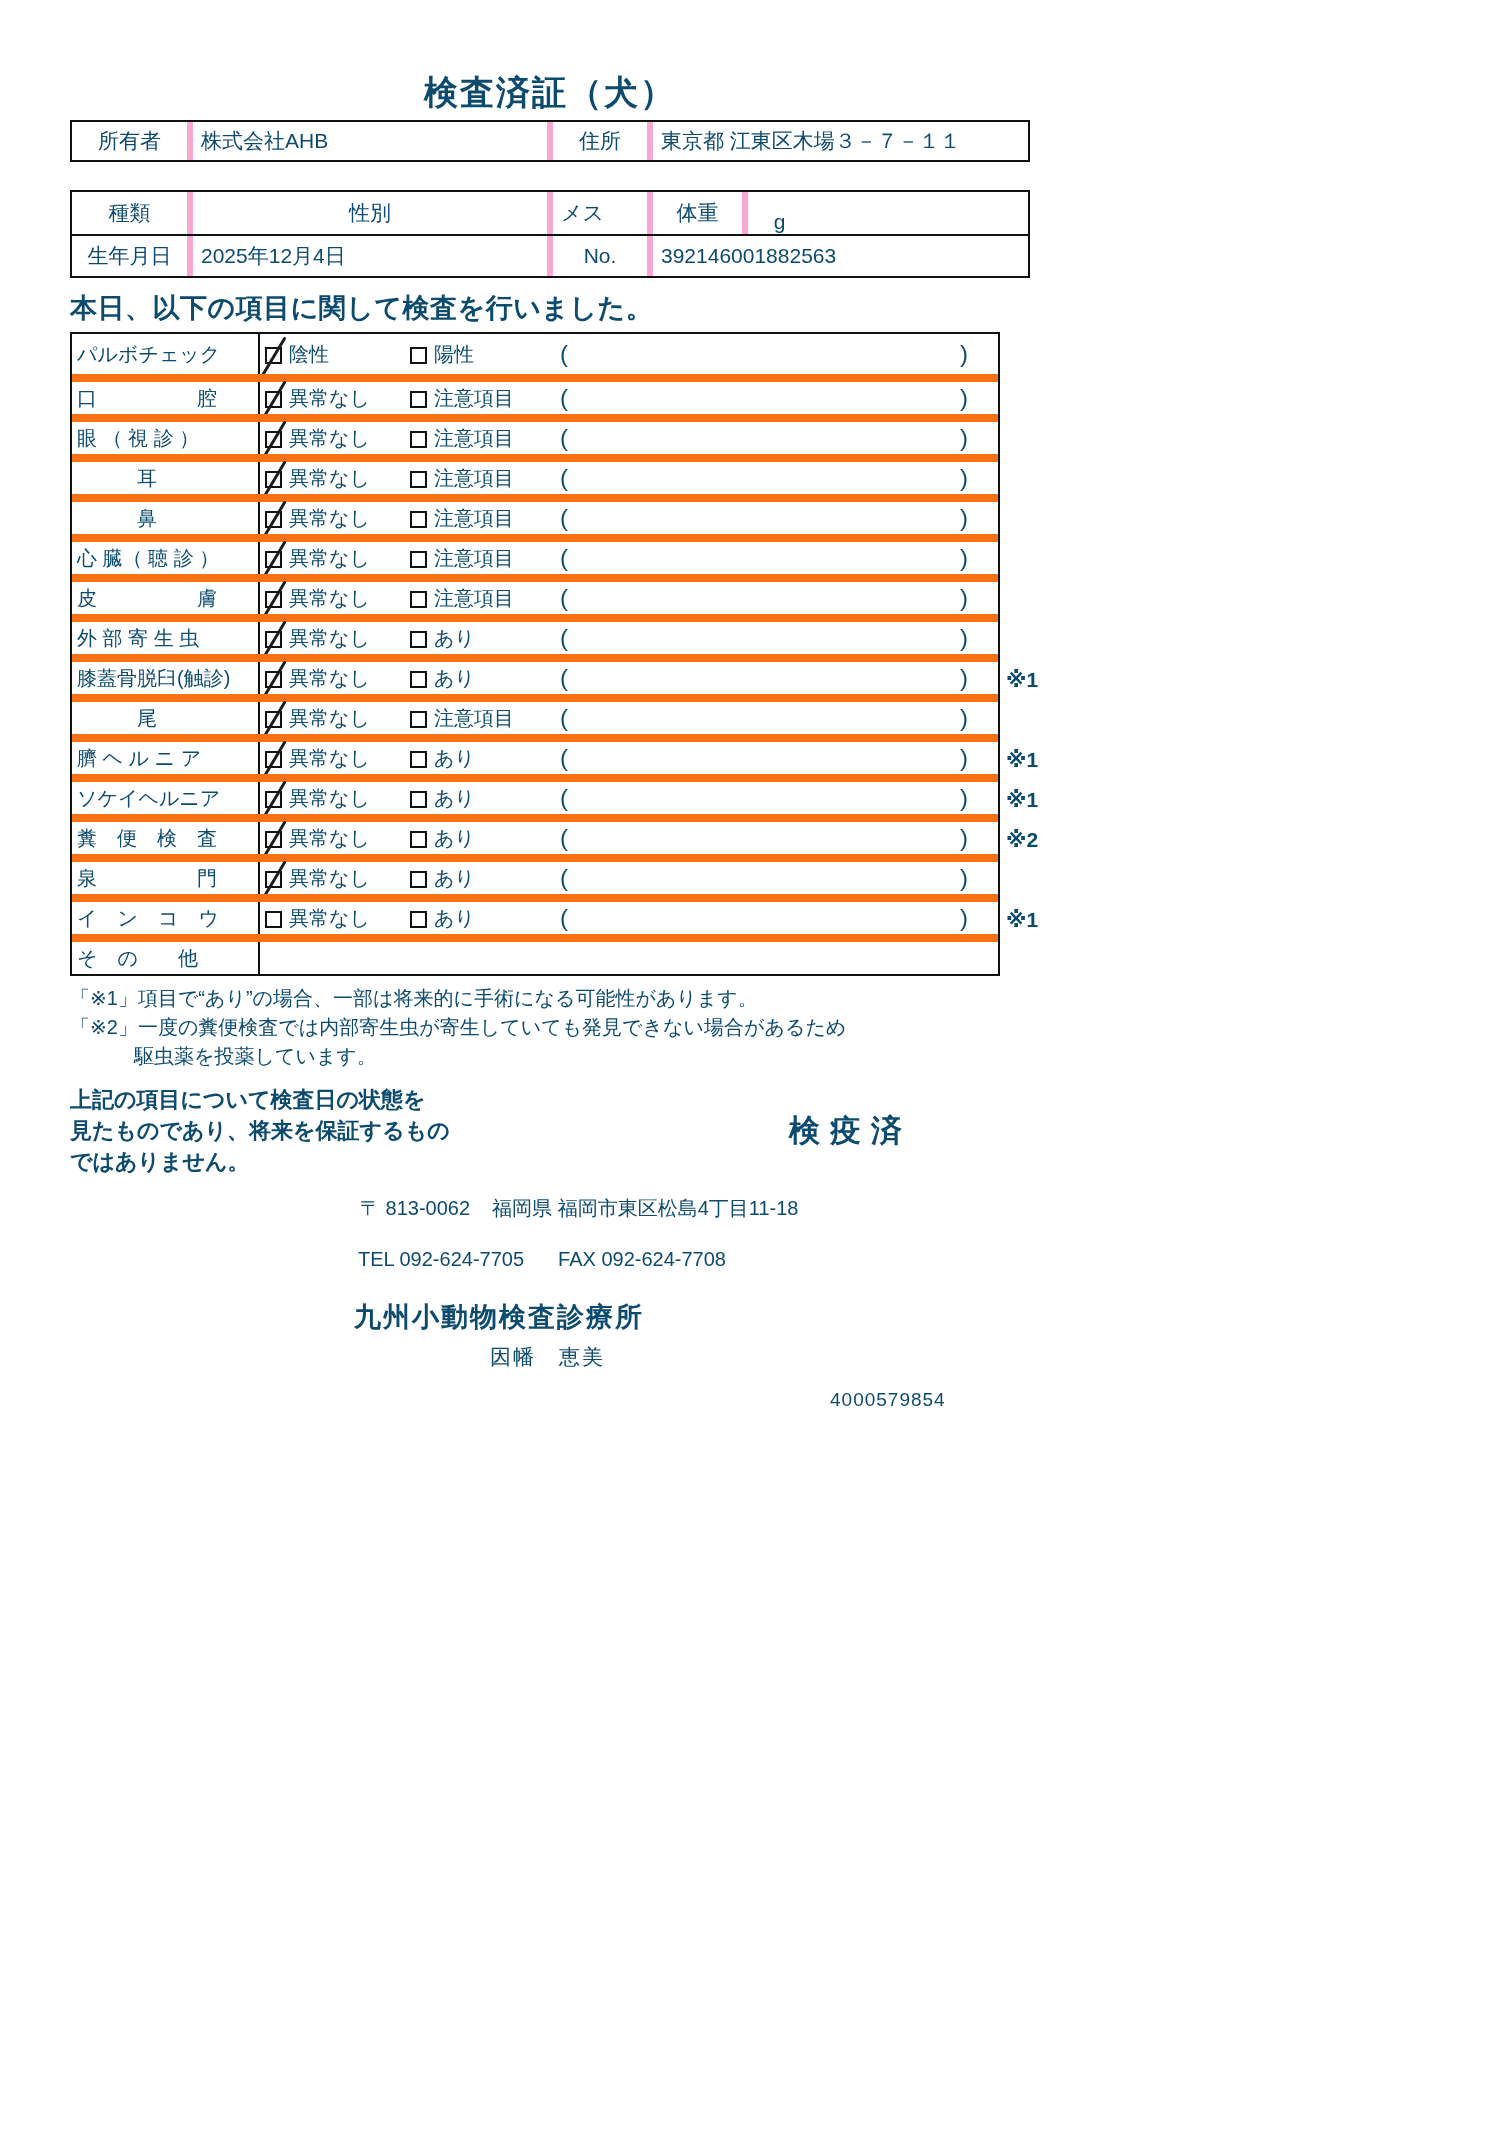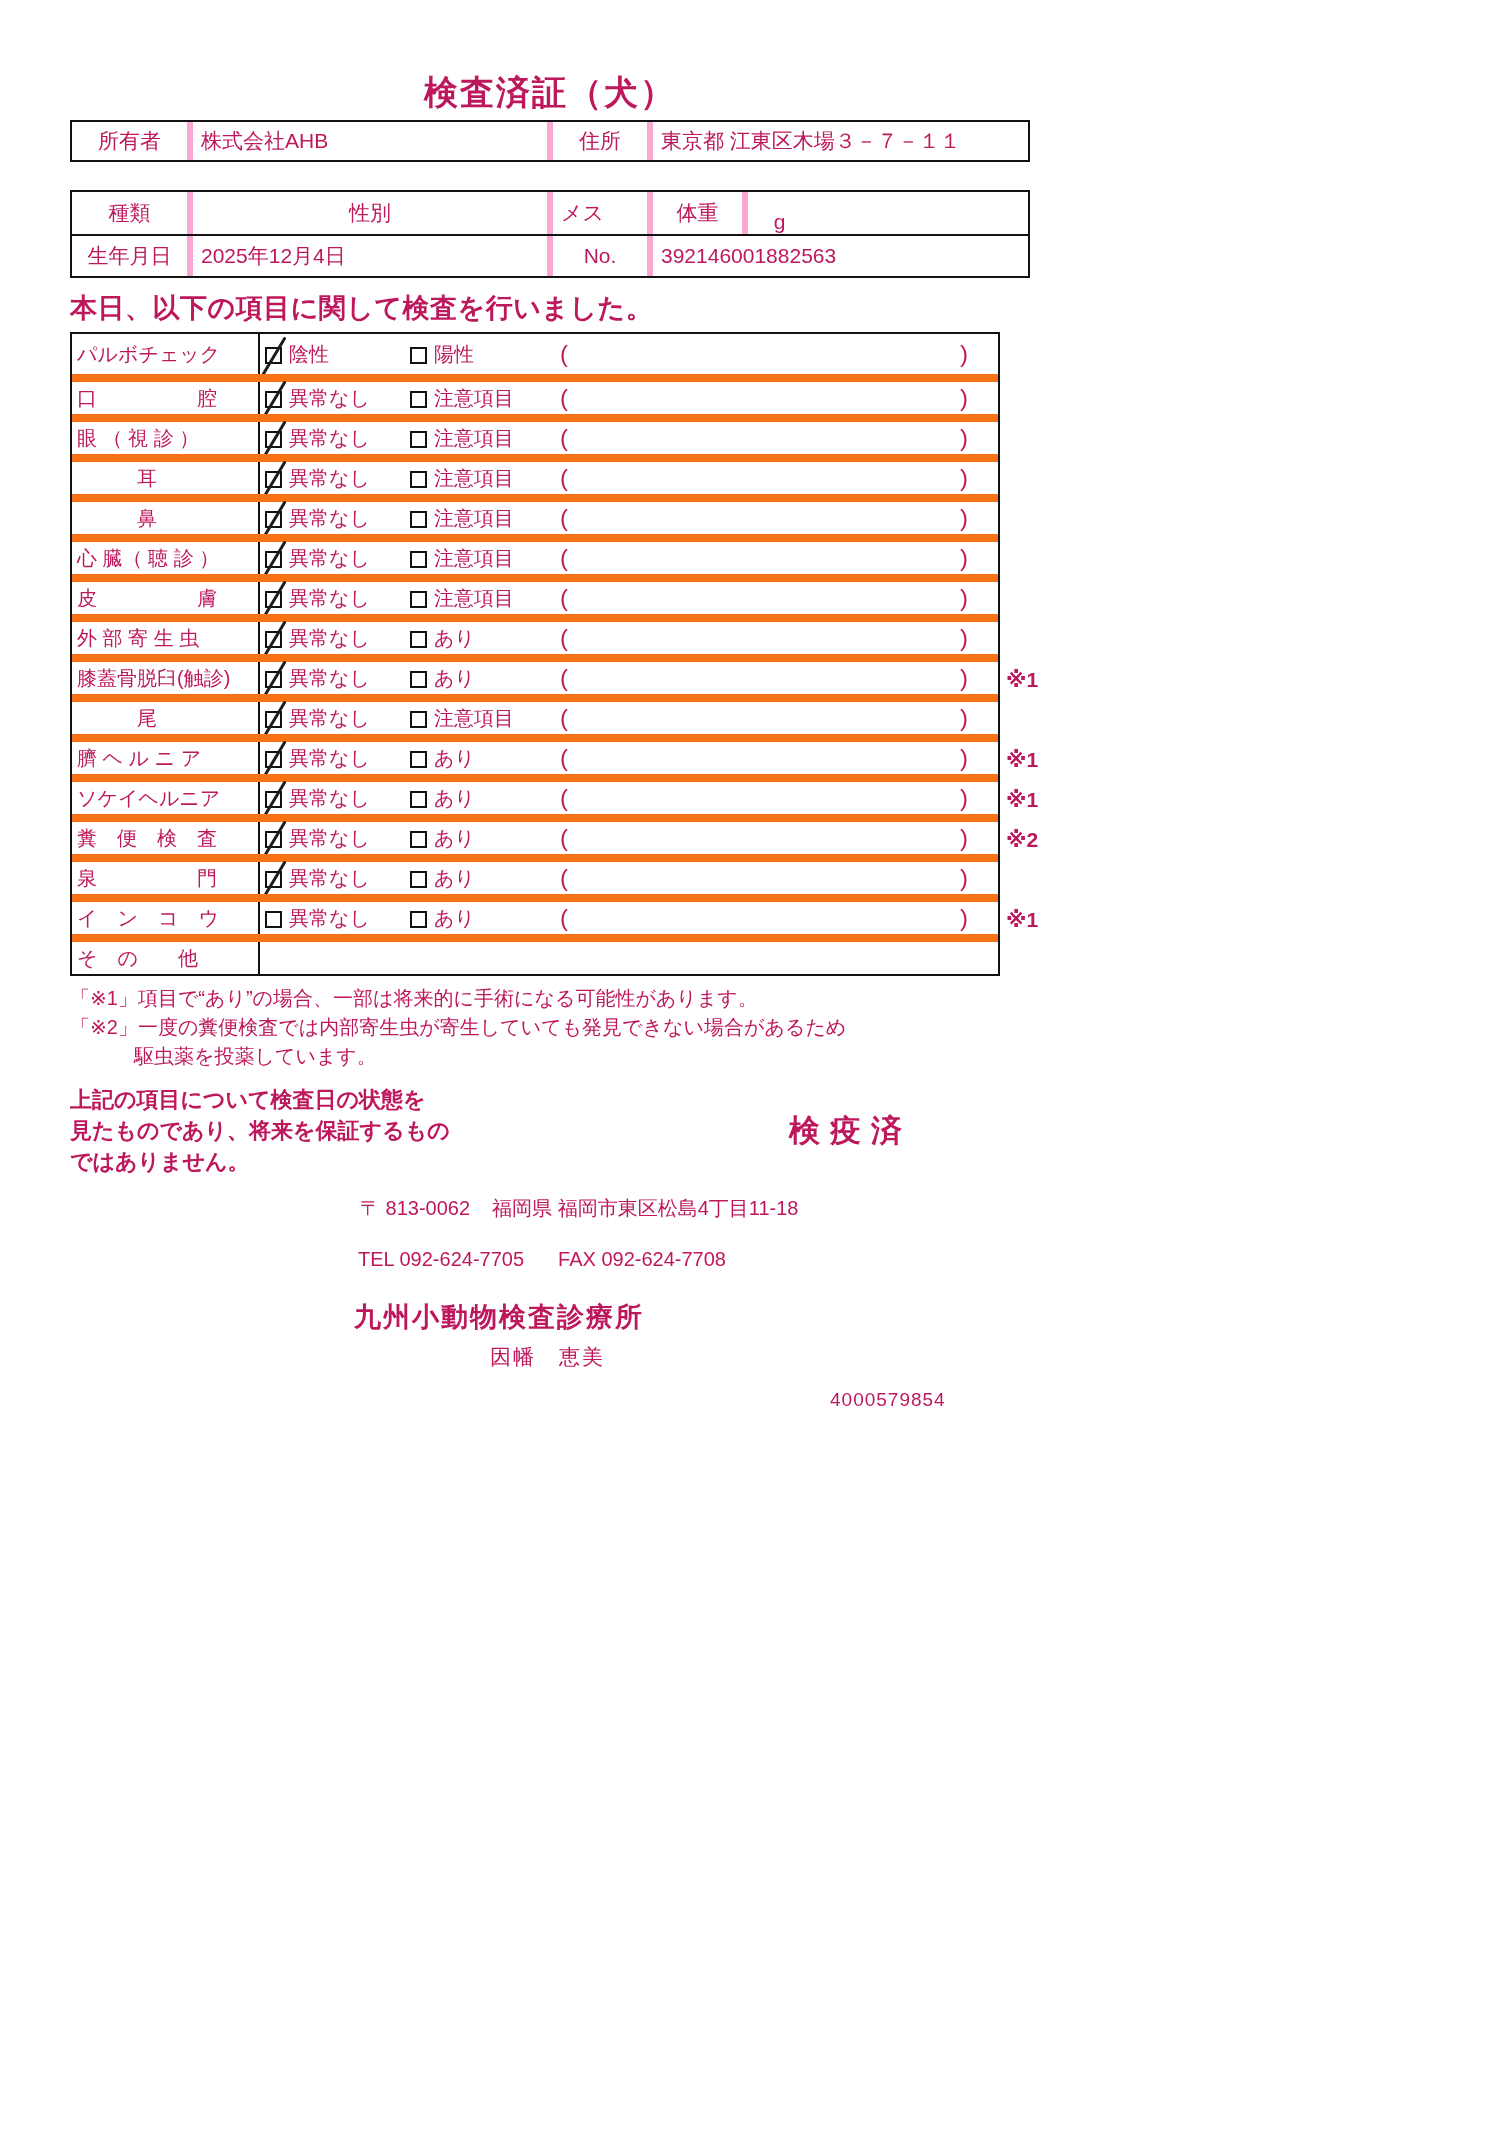--- a/index.html
+++ b/index.html
@@ -1,19 +1,19 @@
 <!DOCTYPE html>
 <html lang="ja"><head>
 <meta charset="utf-8">
 <style>
   * { margin:0; padding:0; box-sizing:border-box; }
   body { background:#e8e8e8; font-family:"Liberation Sans","DejaVu Sans",sans-serif; }
   .page {
     position:relative; width:1512px; height:2150px; background:#ffffff;
-    color:#be185d; overflow:hidden;
+    color:#0c4a6e; overflow:hidden;
   }
   .content { position:absolute; left:70px; top:0; width:960px; }
 
   .title { margin-top:70px; text-align:center; font-size:34px; font-weight:700; letter-spacing:2px; }
 
   .date-row { display:flex; align-items:baseline; margin-top:22px; font-size:21px; }
   .date-row .dlabel { margin-left:560px; }
   .date-row .dvalue { margin-left:auto; margin-right:12px; letter-spacing:1px; }
 
   .tbl { border:2px solid #111; }

